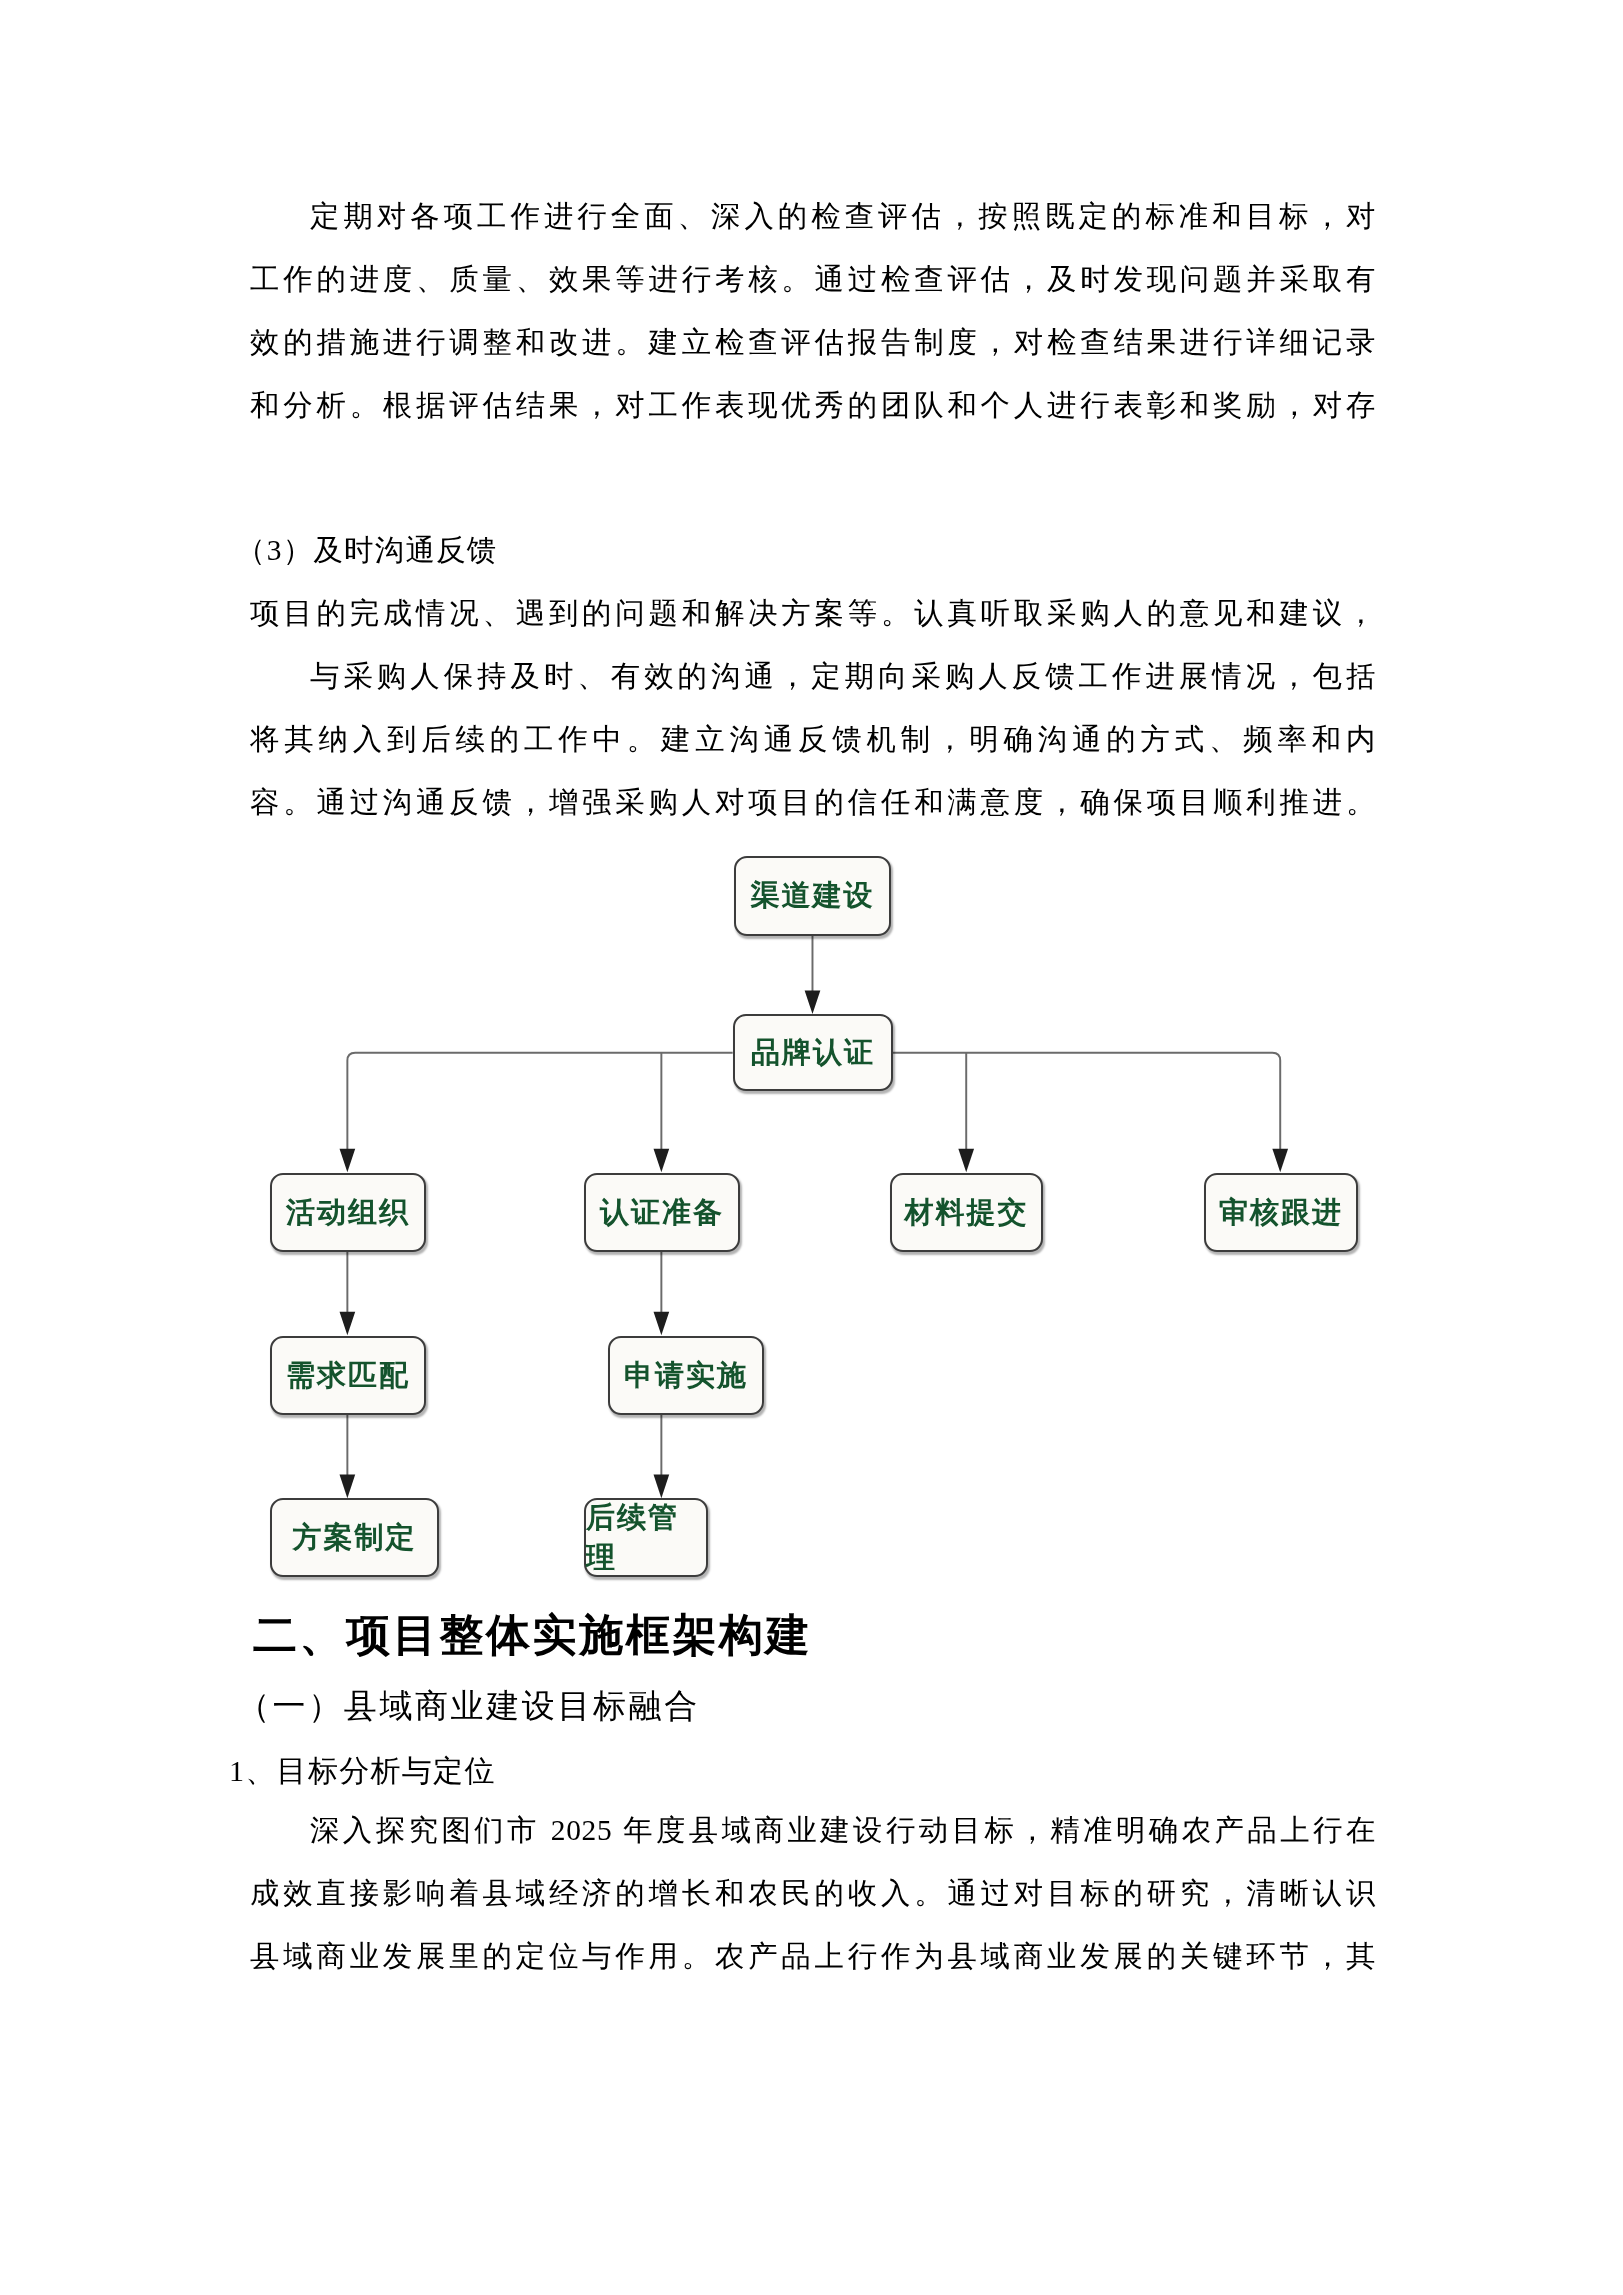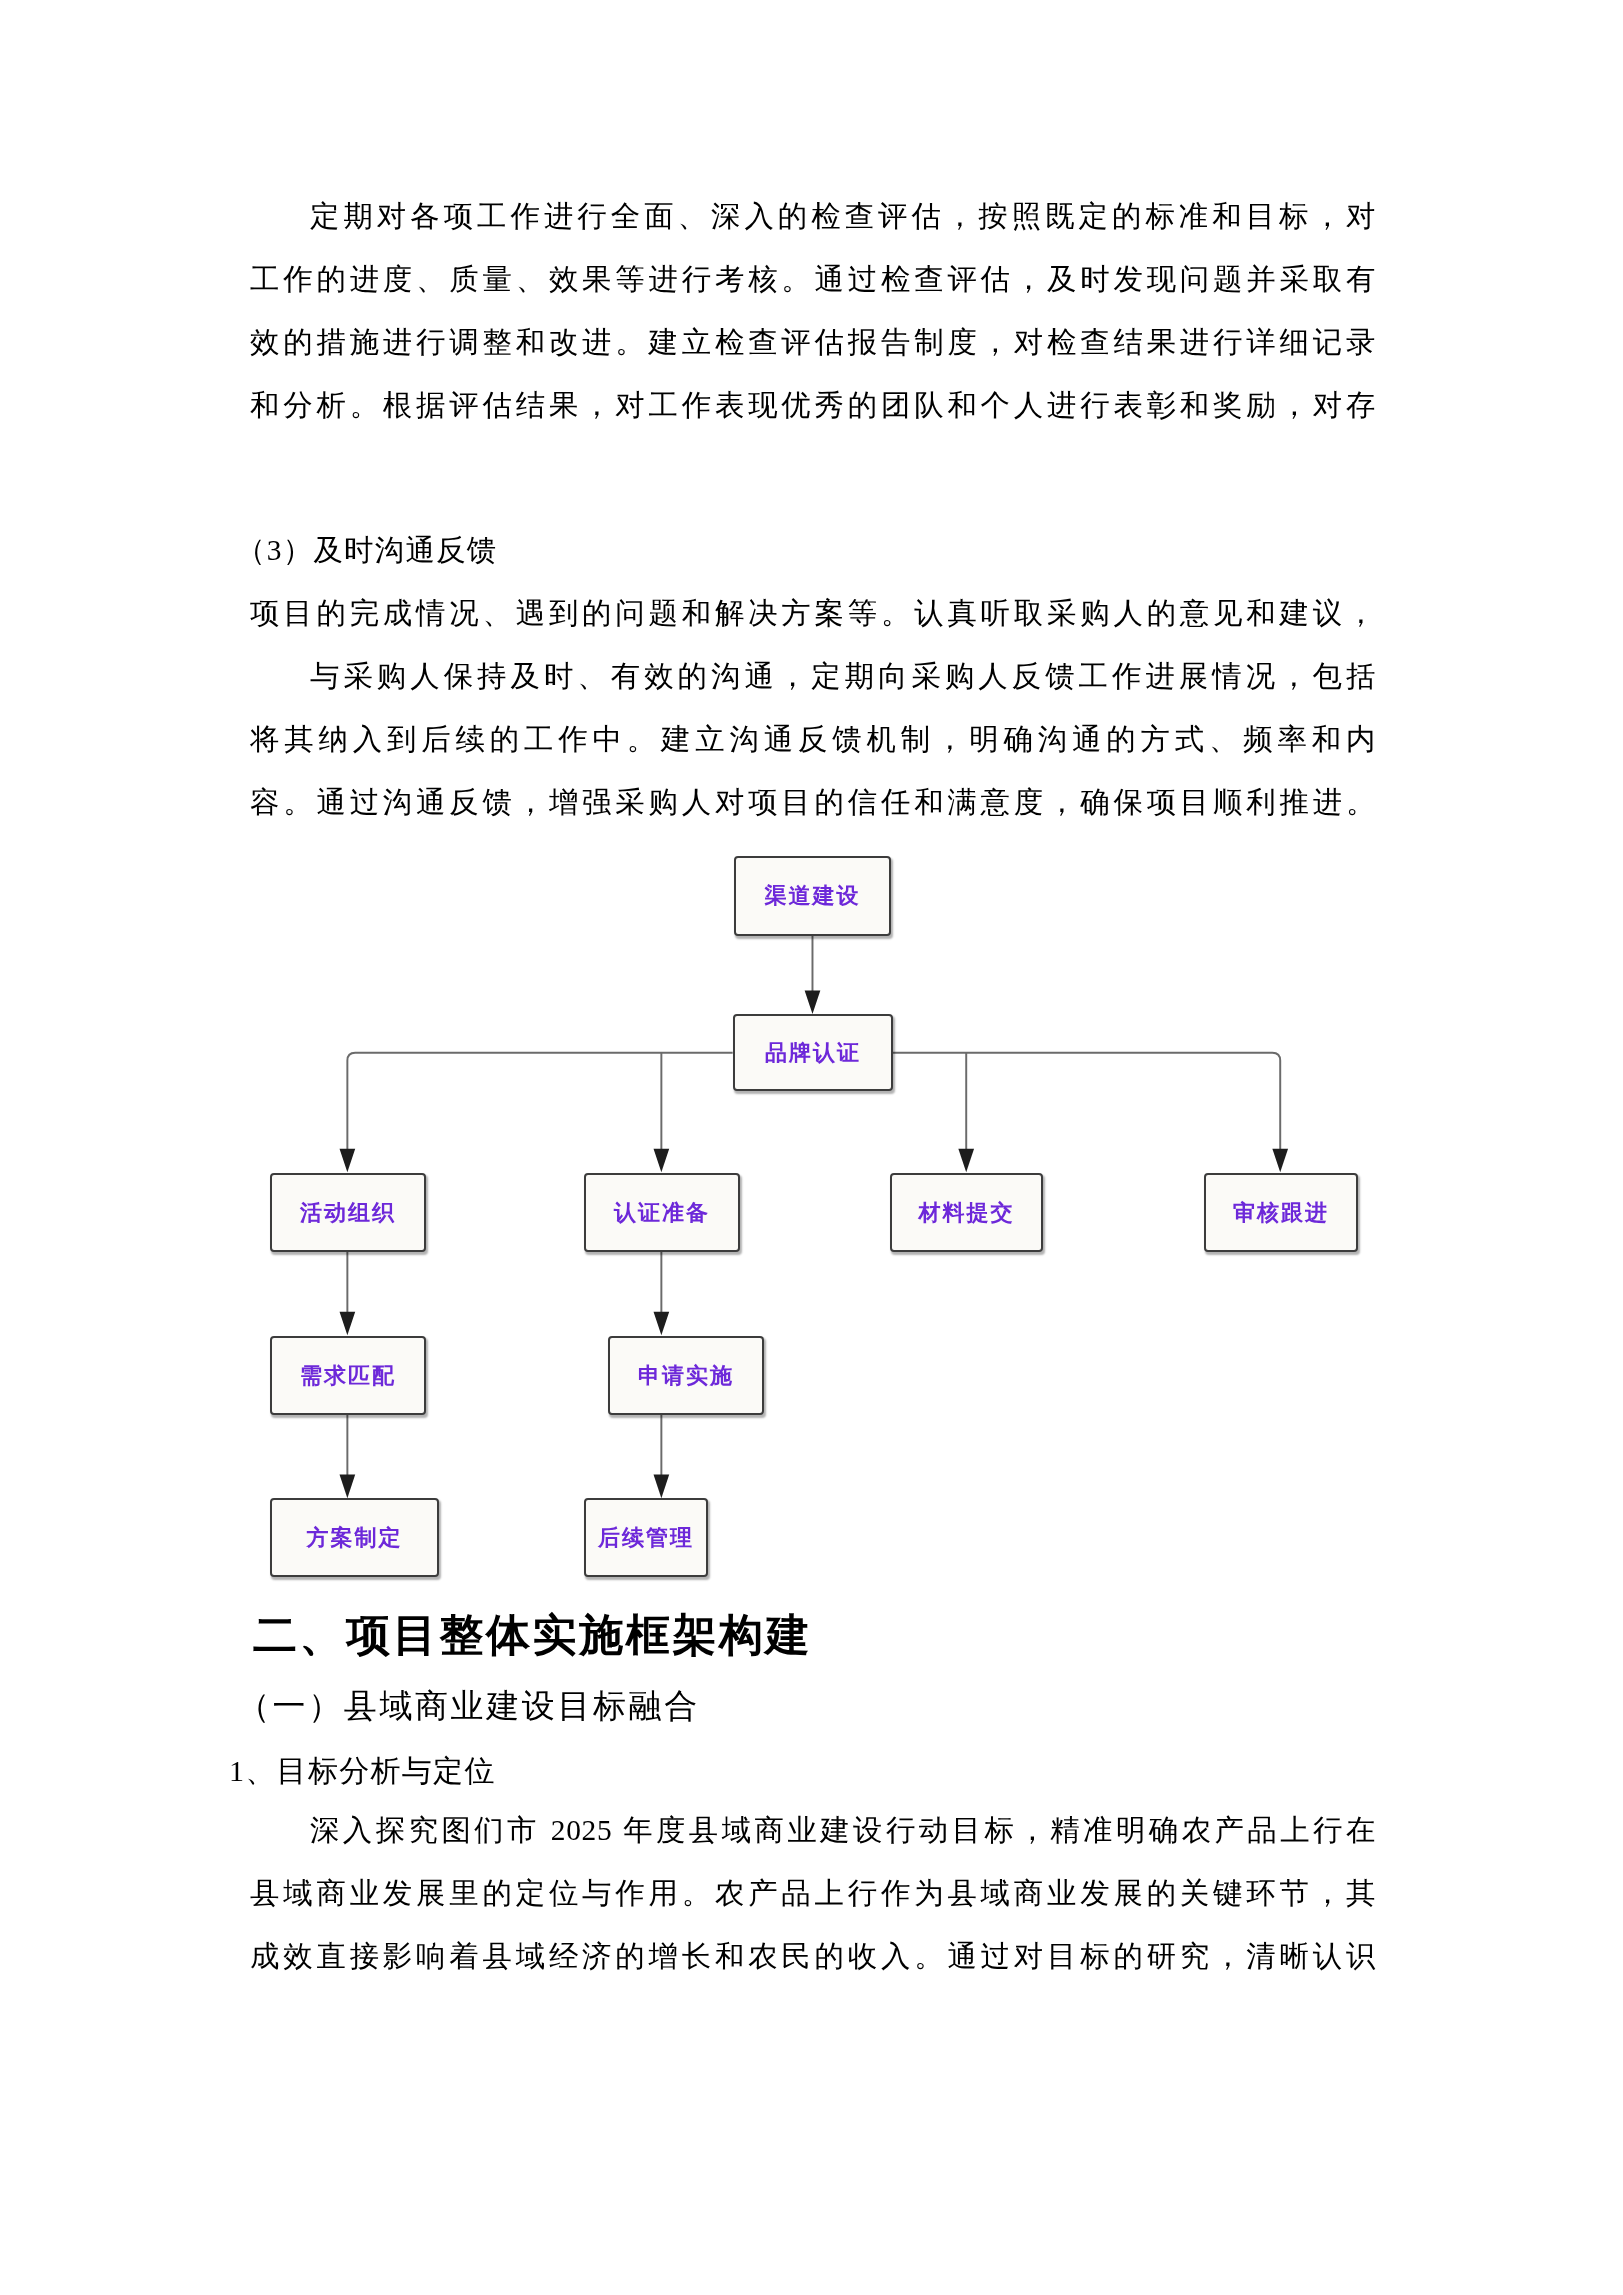--- a/index.html
+++ b/index.html
@@ -52,29 +52,29 @@
   .h3 {
     position:absolute; left:229px; top:1752px;
     font-size:30px; line-height:37px;
     letter-spacing:1.3px;
   }
   
   .fc-svg { position:absolute; left:0; top:0; pointer-events:none; }
   .fc-node {
     position:absolute;
     border:2.6px solid #3c3c3c;
-    border-radius:4px;
+    border-radius:13px;
     background:#fbfaf7;
     box-shadow:1.3px 2.6px 2px rgba(0,0,0,0.30);
     display:flex; align-items:center; justify-content:center;
     font-family:"Liberation Sans","DejaVu Sans",sans-serif;
     font-weight:bold;
-    font-size:22px;
+    font-size:29px;
     letter-spacing:2px;
-    color:#6d28d9;
+    color:#14532d;
   }
 </style>
 </head>
 <body>
 
 <div class="page">
 
   <div class="para" style="top:185px;">
     <div class="tl indent">定期对各项工作进行全面、深入的检查评估，按照既定的标准和目标，对</div>
     <div class="tl">工作的进度、质量、效果等进行考核。通过检查评估，及时发现问题并采取有</div>
@@ -126,18 +126,18 @@
   <div class="fc-node" style="left:584px; top:1336px; width:156px; height:79px;margin-left:24px;">申请实施</div>
   <div class="fc-node" style="left:270px; top:1498px; width:169px; height:79px;">方案制定</div>
   <div class="fc-node" style="left:584px; top:1498px; width:124px; height:79px;">后续管理</div>
 
   <div class="h1">二、项目整体实施框架构建</div>
   <div class="h2">（一）县域商业建设目标融合</div>
   <div class="h3">1、目标分析与定位</div>
 
   <div class="para" style="top:1799px;">
     <div class="tl indent">深入探究图们市 2025 年度县域商业建设行动目标，精准明确农产品上行在</div>
+    <div class="tl">成效直接影响着县域经济的增长和农民的收入。通过对目标的研究，清晰认识</div>
     <div class="tl">县域商业发展里的定位与作用。农产品上行作为县域商业发展的关键环节，其</div>
-    <div class="tl">成效直接影响着县域经济的增长和农民的收入。通过对目标的研究，清晰认识</div>
   </div>
 
 </div>
 
 
 </body></html>

